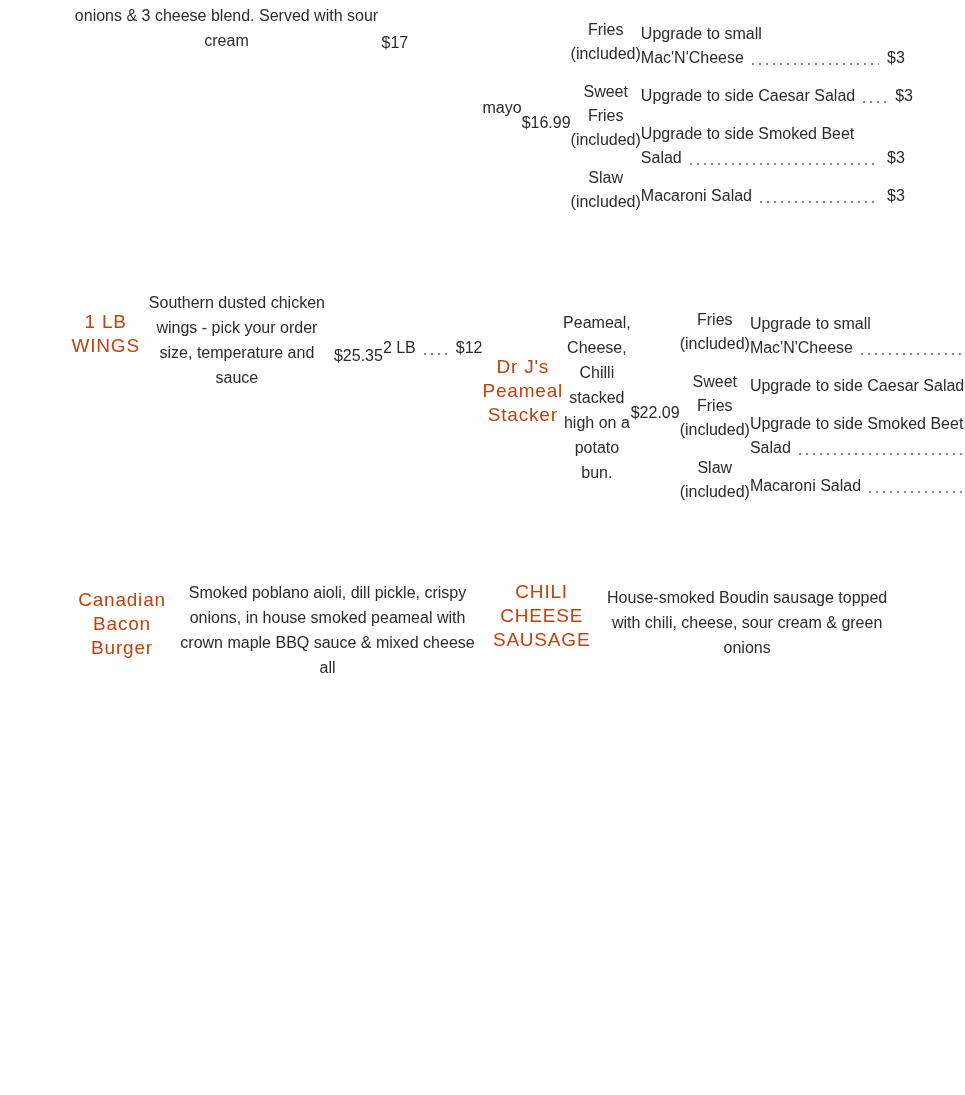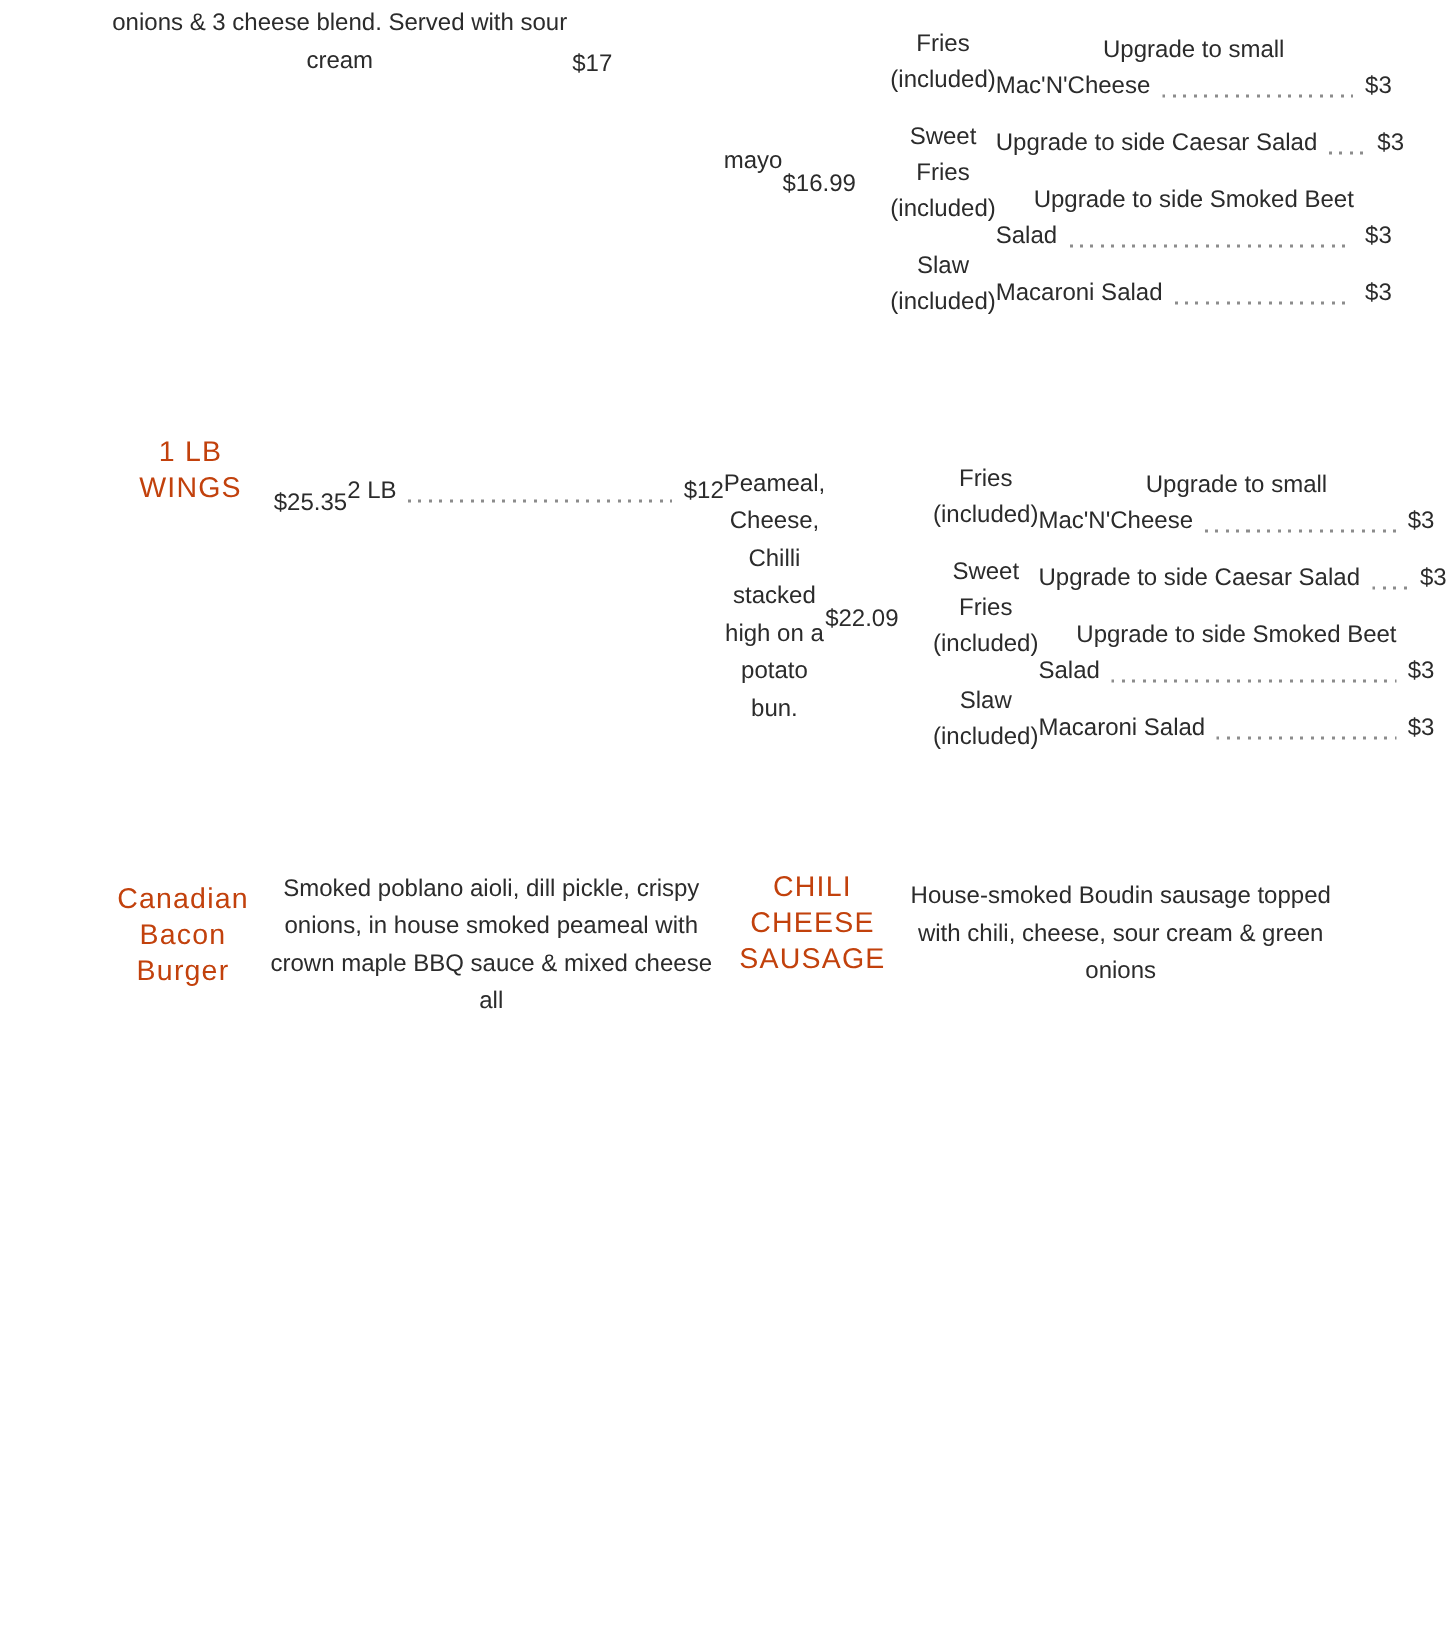--- a/index.html
+++ b/index.html
@@ -47,32 +47,31 @@
   .item-price {
     font-size: 16px;
     line-height: 25px;
     margin-top: 30px;
   }
   .item-sides {
     margin-top: 4px;
     display: flex;
     flex-direction: column;
     align-items: flex-end;
-    margin-left: 23px;
   }
   .side {
     font-size: 16px;
     line-height: 24px;
     margin-top: 14px;
     font-weight: 300;
   }
   .item-options {
     width: 264px;
     margin-top: 2px;
-    text-align: center;
+    text-align: left;
   }
   .option {
     margin-top: 14px;
     font-size: 16px;
     line-height: 24px;
     font-weight: 300;
   }
   .option-line1 { display: block; }
   .option-last {
     display: flex;
@@ -136,33 +135,35 @@
           <span class="option-label">Macaroni Salad</span>
           <span class="dots"></span>
           <span class="option-price">$3</span>
         </div>
       </div>
     </div>
   </div>
 
   <div class="menu-item">
     <div class="item-name">1 LB WINGS</div>
+    <div class="item-desc">Southern dusted chicken wings - pick your order size, temperature and sauce</div>
     <div class="item-price">$25.35</div>
     <div class="item-options">
       <div class="option">
         <div class="option-last">
           <span class="option-label">2 LB</span>
           <span class="dots"></span>
           <span class="option-price">$12</span>
         </div>
       </div>
     </div>
   </div>
 
   <div class="menu-item">
+    <div class="item-name">Dr J's Peameal Stacker</div>
     <div class="item-desc">Peameal, Cheese, Chilli stacked high on a potato bun.</div>
     <div class="item-price">$22.09</div>
     <div class="item-sides">
       <div class="side">Fries (included)</div>
       <div class="side">Sweet Fries (included)</div>
       <div class="side">Slaw (included)</div>
     </div>
     <div class="item-options">
       <div class="option">
         <span class="option-line1">Upgrade to small</span>

